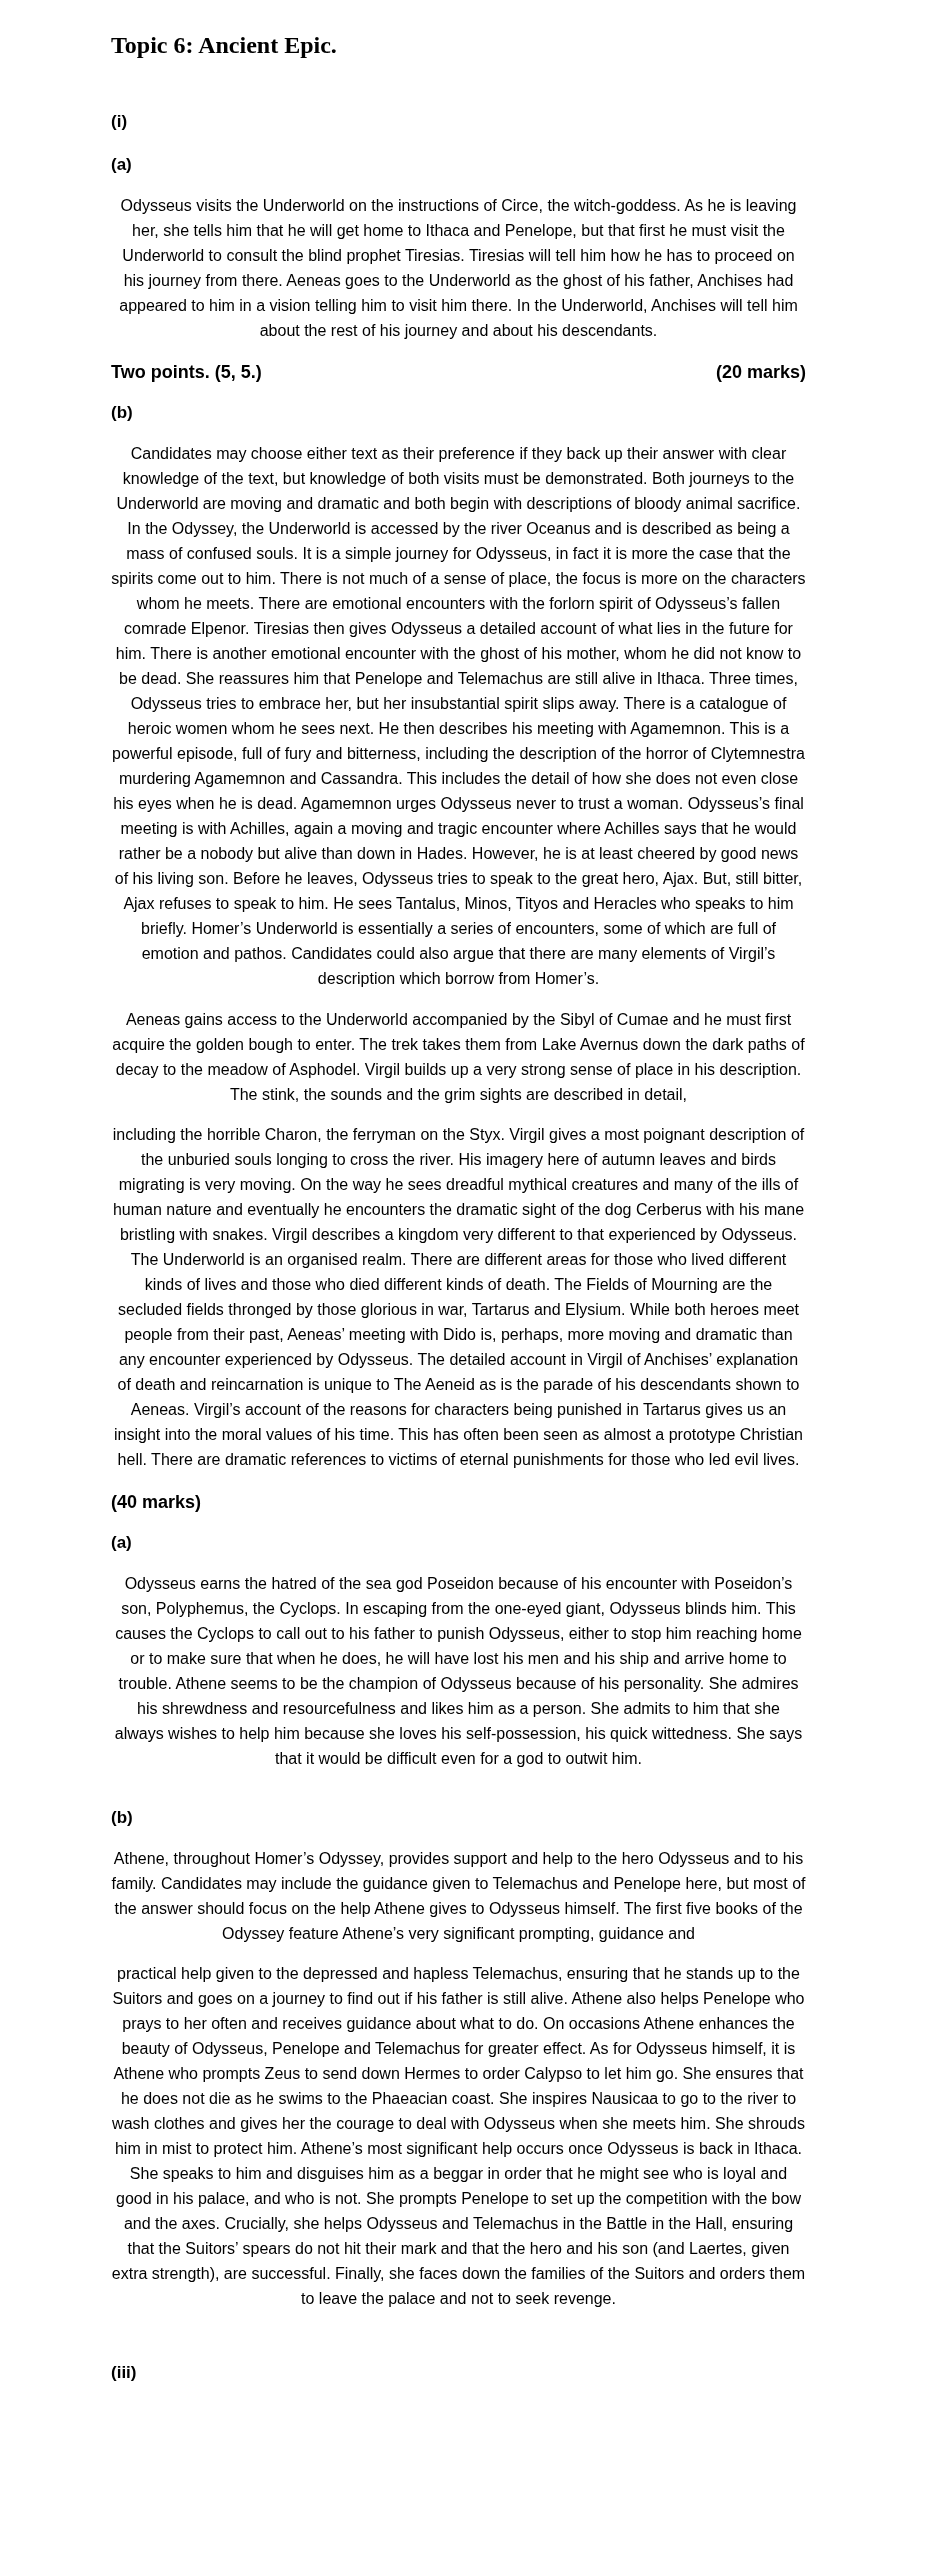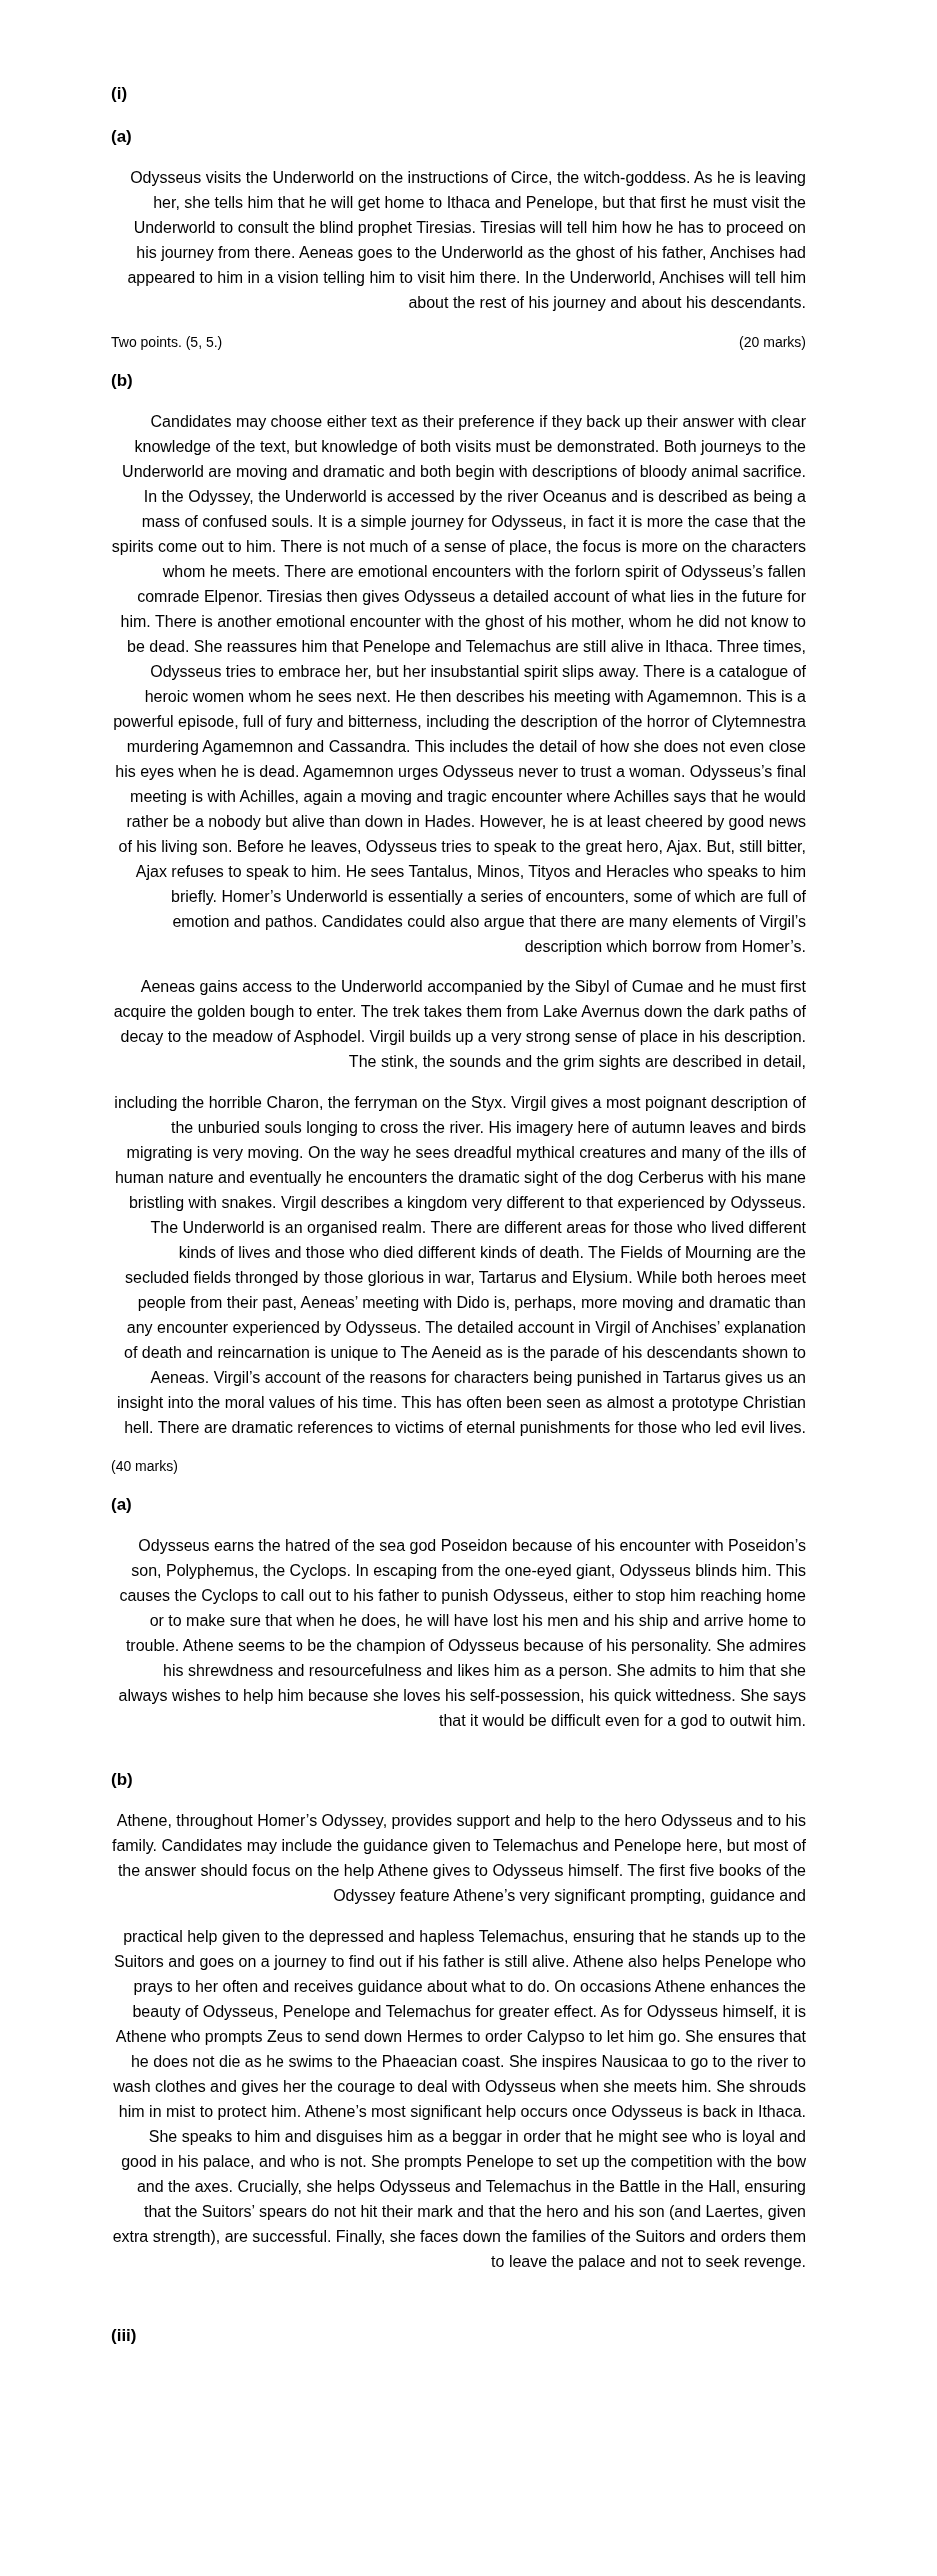--- a/index.html
+++ b/index.html
@@ -32,39 +32,40 @@
     font-weight: 700;
     font-size: 17px;
     line-height: 1.2;
     margin: 0 0 17.5px 0;
   }
   .part-gap { margin-top: 37px; }
   p.body-par {
     font-size: 16px;
     line-height: 25px;
     margin: 0 0 15.5px 0;
-    text-align: right;
+    text-align: center;
   }
   .marks-line {
     display: flex;
     justify-content: space-between;
     align-items: flex-start;
-    font-weight: 400;
-    font-size: 14px;
+    font-weight: 700;
+    font-size: 18px;
     line-height: 1.25;
     margin: 18.5px 0 19.6px 0;
   }
   .marks-left  { white-space: nowrap; }
   .marks-right { white-space: nowrap; }
 </style>
 </head>
 <body>
 
 <div class="doc">
 
+  <h1 class="doc-title">Topic 6: Ancient Epic.</h1>
 
   <div class="sec-label">(i)</div>
 
   <div class="part-label">(a)</div>
   <p class="body-par">Odysseus visits the Underworld on the instructions of Circe, the witch-goddess.  As he is leaving her, she tells him that he will get home to Ithaca and Penelope, but that first he must visit the Underworld to consult the blind prophet Tiresias.  Tiresias will tell him how he has to proceed on his journey from there.  Aeneas goes to the Underworld as the ghost of his father, Anchises had appeared to him in a vision telling him to visit him there.  In the Underworld, Anchises will tell him about the rest of his journey and about his descendants.</p>
   <div class="marks-line">
     <span class="marks-left">Two points. (5, 5.)</span>
     <span class="marks-right">(20 marks)</span>
   </div>
 

